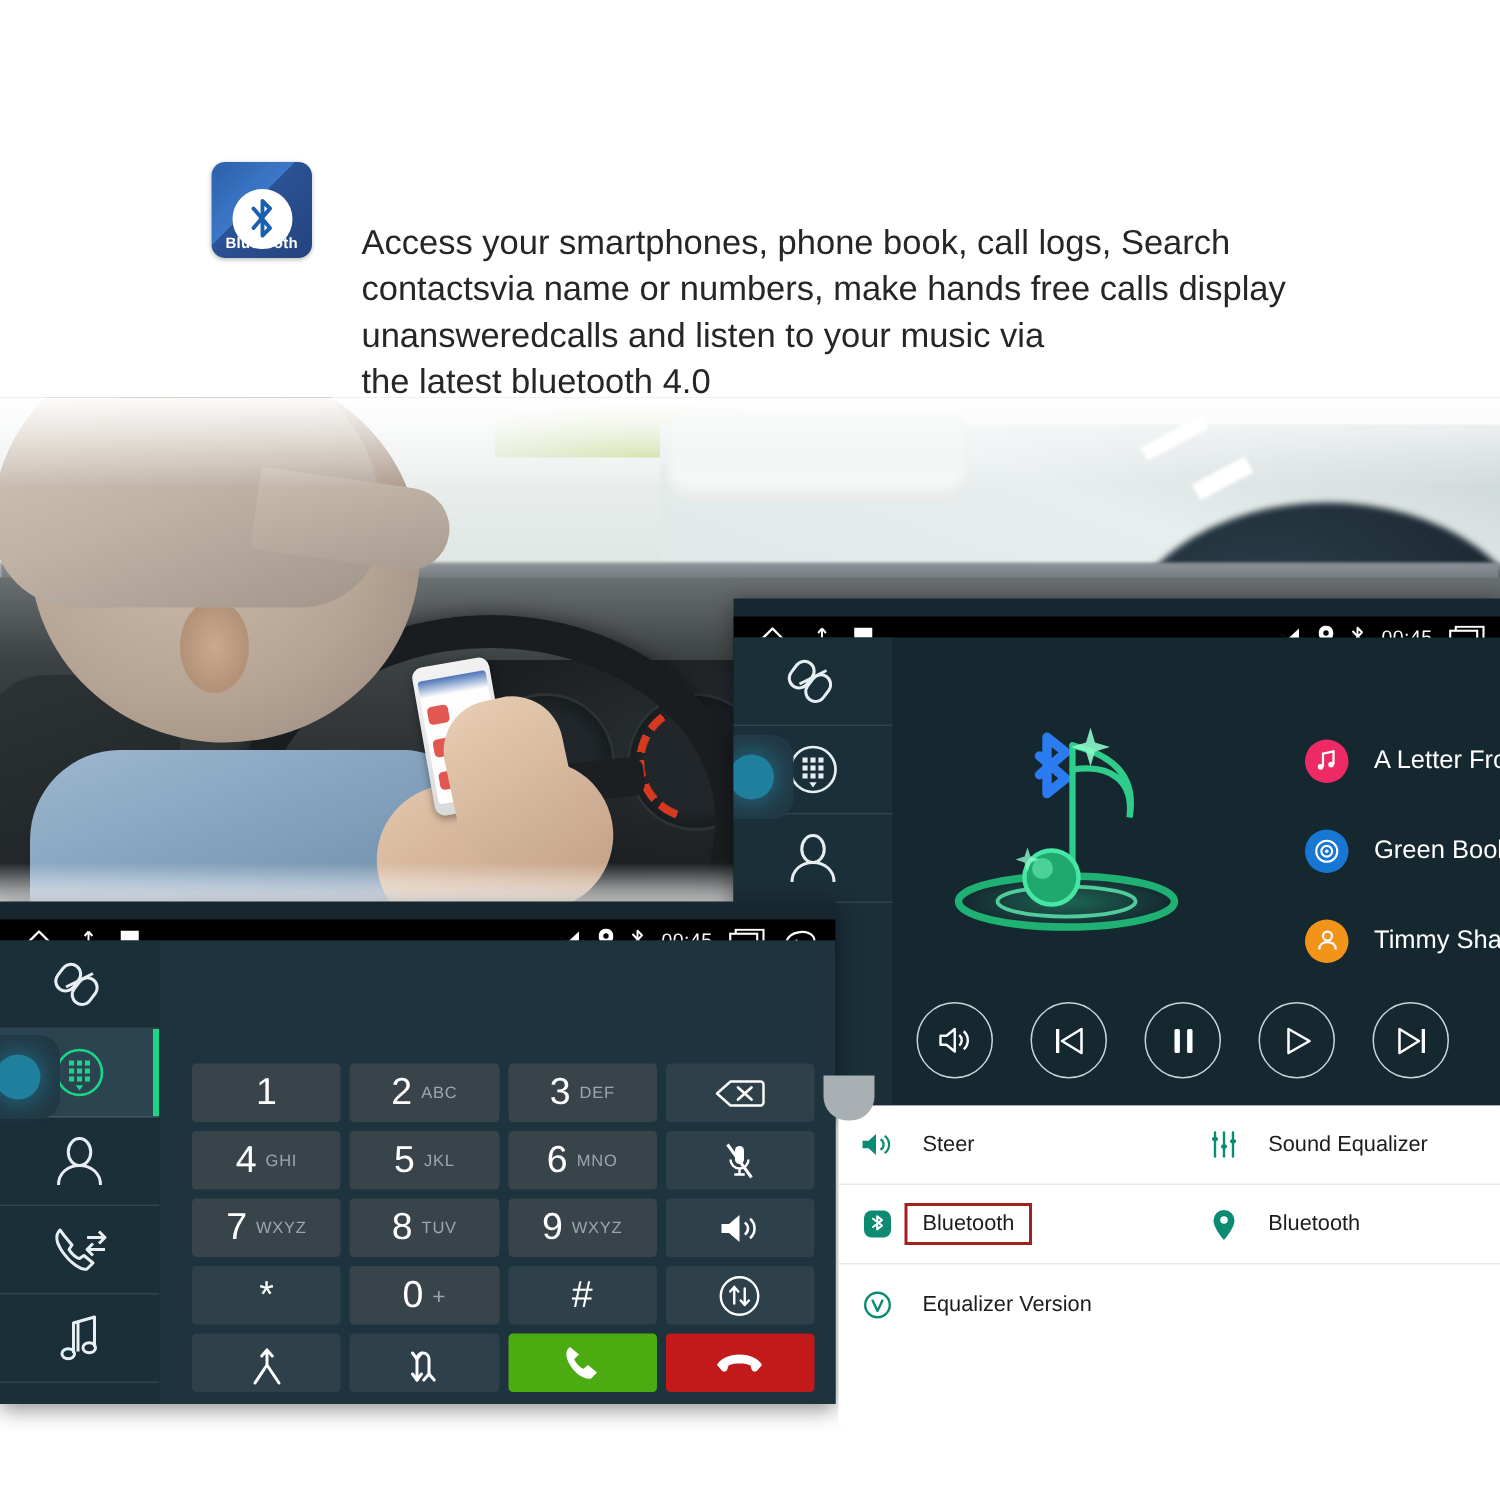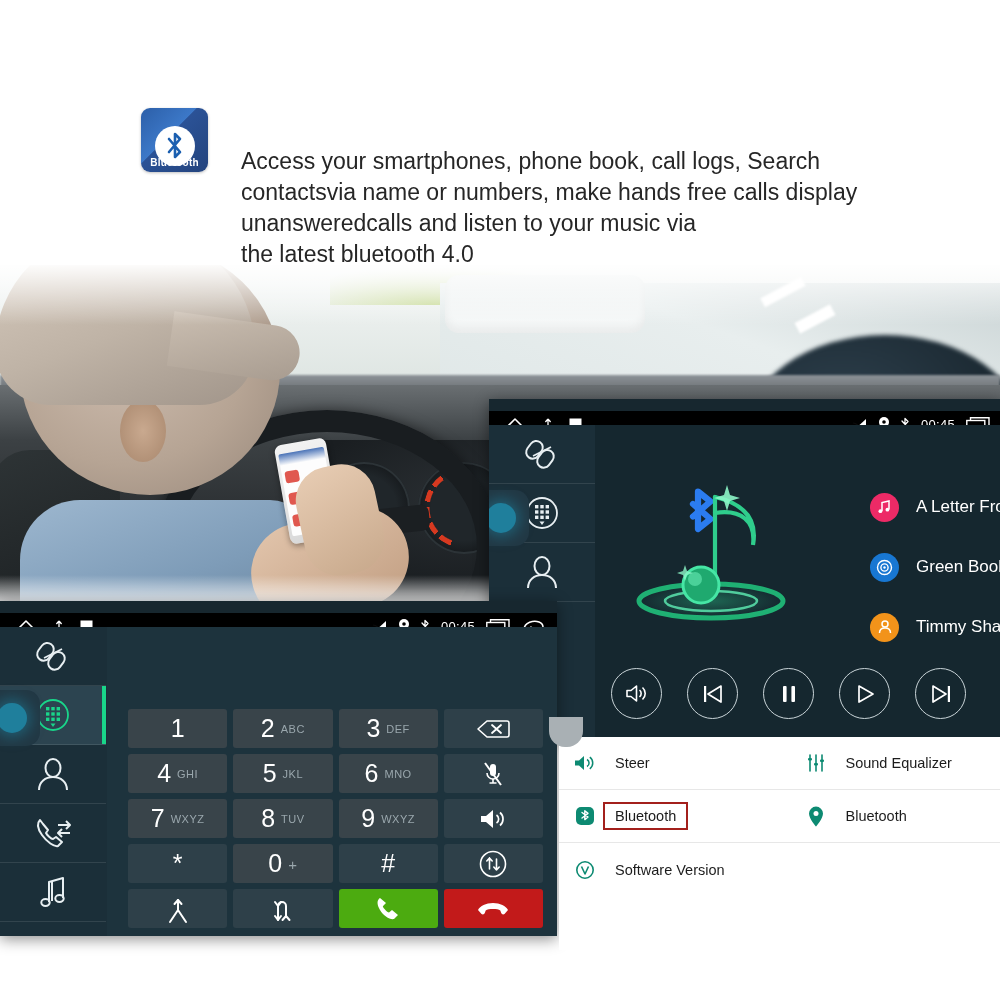--- a/index.html
+++ b/index.html
@@ -670,21 +670,21 @@
         </span>
         <span class="sl hl">Bluetooth</span>
       </div>
       <div class="setrow blank">
         <span class="si">
           <svg width="20" height="20" viewBox="0 0 20 20">
               <circle cx="10" cy="10" r="8.2" fill="none" stroke="#0d8a72" stroke-width="1.6"></circle>
               <path d="M6.5 6.5 L10 14 L13.5 6.5" fill="none" stroke="#0d8a72" stroke-width="1.6" stroke-linejoin="round"></path>
             </svg>
         </span>
-        <span class="sl">Software Version</span>
+        <span class="sl">Equalizer Version</span>
       </div>
     </div>
 
     <div class="setcol right">
       <div class="setrow">
         <span class="si">
           <svg width="20" height="20" viewBox="0 0 20 20">
               <g stroke="#0d8a72" stroke-width="1.6" stroke-linecap="round">
                 <path d="M4 2 V18"></path>
                 <path d="M10 2 V18"></path>

